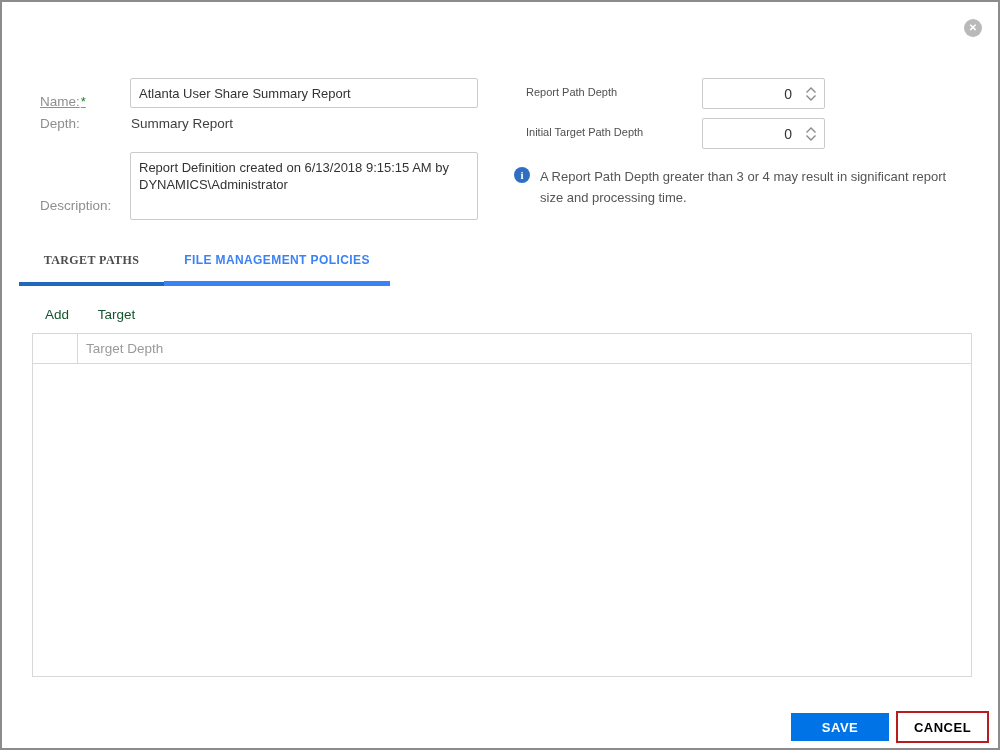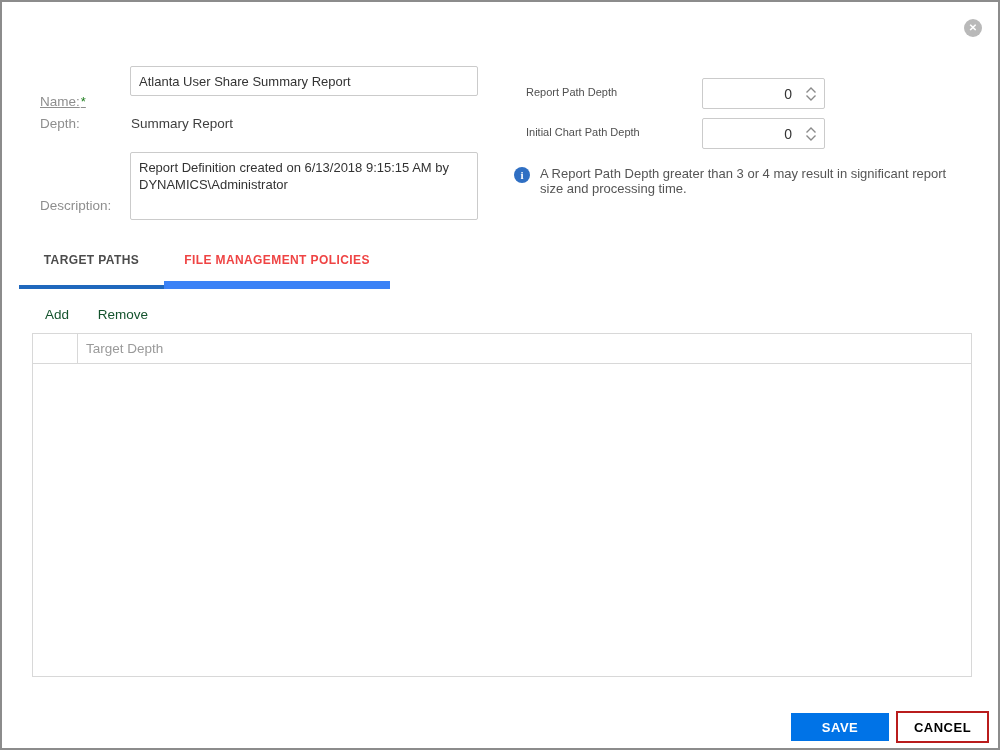--- a/index.html
+++ b/index.html
@@ -28,21 +28,21 @@
     font-size:10px; font-weight:bold;
     display:flex; align-items:center; justify-content:center;
     cursor:pointer; line-height:1;
   }
   .field-label {
     position:absolute; left:38px;
     font-size:13.5px; color:#8e8e8e;
   }
   .req { color:#1e7d1e; font-size:13px; margin-left:1px; }
   .text-input {
-    position:absolute; left:128px; top:64px;
+    position:absolute; left:128px; top:76px;
     width:348px; height:30px;
     border:1px solid #cbcbcb; border-radius:2px;
     font-family:"Liberation Sans", sans-serif;
     font-size:13px; color:#333333;
     padding:0 8px; outline:none; background:#fff;
   }
   .type-value {
     position:absolute; left:129px; top:114px;
     font-size:13.5px; color:#3f3f3f;
   }
@@ -85,35 +85,35 @@
   .info-icon {
     flex:0 0 16px; width:16px; height:16px; border-radius:50%;
     background:#2f6fc3; color:#ffffff;
     font-size:11px; font-weight:bold; font-style:normal;
     display:flex; align-items:center; justify-content:center;
     margin-top:1px; line-height:1;
     font-family:"Liberation Serif", serif;
   }
   .note-text {
     margin-left:10px; width:415px;
-    font-size:13px; color:#555555; line-height:15px;
+    font-size:13px; color:#555555; line-height:21px;
   }
   .tabs {
     position:absolute; left:17px; top:245px;
     display:flex;
   }
   .tab {
     text-align:center;
     font-size:12px; font-weight:bold; letter-spacing:0.4px;
     padding:6px 0 14px 0;
     cursor:pointer;
   }
   .tab.active { color:#4c4c4c; border-bottom:4px solid #1f68bd; }
-  .tab.inactive { color:#ef4444; border-bottom:8px solid #3b82f6; }
-  .tab1 { width:145px; }
+  .tab.inactive { color:#3b82f6; border-bottom:5px solid #3b82f6; }
+  .tab1 { width:145px;font-family:Liberation Serif, serif; }
   .tab2 { width:226px; }
   .links-row { position:absolute; left:43px; top:305px; font-size:13.5px; }
   .link { color:#14532d; cursor:pointer; text-decoration:none; }
   .link + .link { margin-left:25px; }
   .grid {
     position:absolute; left:30px; top:331px;
     width:940px; height:344px;
     border:1px solid #d8d8d8;
     background:#ffffff;
   }
@@ -167,21 +167,21 @@
   <div class="spinner" style="top:76px;">
     <input type="text" value="0" style="">
     <span class="spin-arrows">
       <svg width="14" height="16" viewBox="0 0 14 16" fill="none" stroke="#8a8a8a" stroke-width="1.4">
         <path d="M2.5 6.5 L7 2 L11.5 6.5"></path>
         <path d="M2.5 9.5 L7 14 L11.5 9.5"></path>
       </svg>
     </span>
   </div>
 
-  <div class="right-label" style="top:124px;">Initial Chart Path Depth</div>
+  <div class="right-label" style="top:124px;">Initial Target Path Depth</div>
   <div class="spinner" style="top:116px;">
     <input type="text" value="0" style="">
     <span class="spin-arrows">
       <svg width="14" height="16" viewBox="0 0 14 16" fill="none" stroke="#8a8a8a" stroke-width="1.4">
         <path d="M2.5 6.5 L7 2 L11.5 6.5"></path>
         <path d="M2.5 9.5 L7 14 L11.5 9.5"></path>
       </svg>
     </span>
   </div>
 
@@ -190,21 +190,21 @@
     <div class="note-text">A Report Path Depth greater than 3 or 4 may result in significant report size and processing time.</div>
   </div>
 
   <div class="tabs">
     <div class="tab tab1 active">TARGET PATHS</div>
     <div class="tab tab2 inactive">FILE MANAGEMENT POLICIES</div>
   </div>
 
   <div class="links-row">
     <a class="link">Add</a>
-    <a class="link">Remove</a>
+    <a class="link">Target</a>
   </div>
 
   <div class="grid">
     <div class="grid-header">
       <div class="grid-col-select"></div>
       <div class="grid-col-path">Target Depth</div>
     </div>
     <div class="grid-body"></div>
   </div>
 

